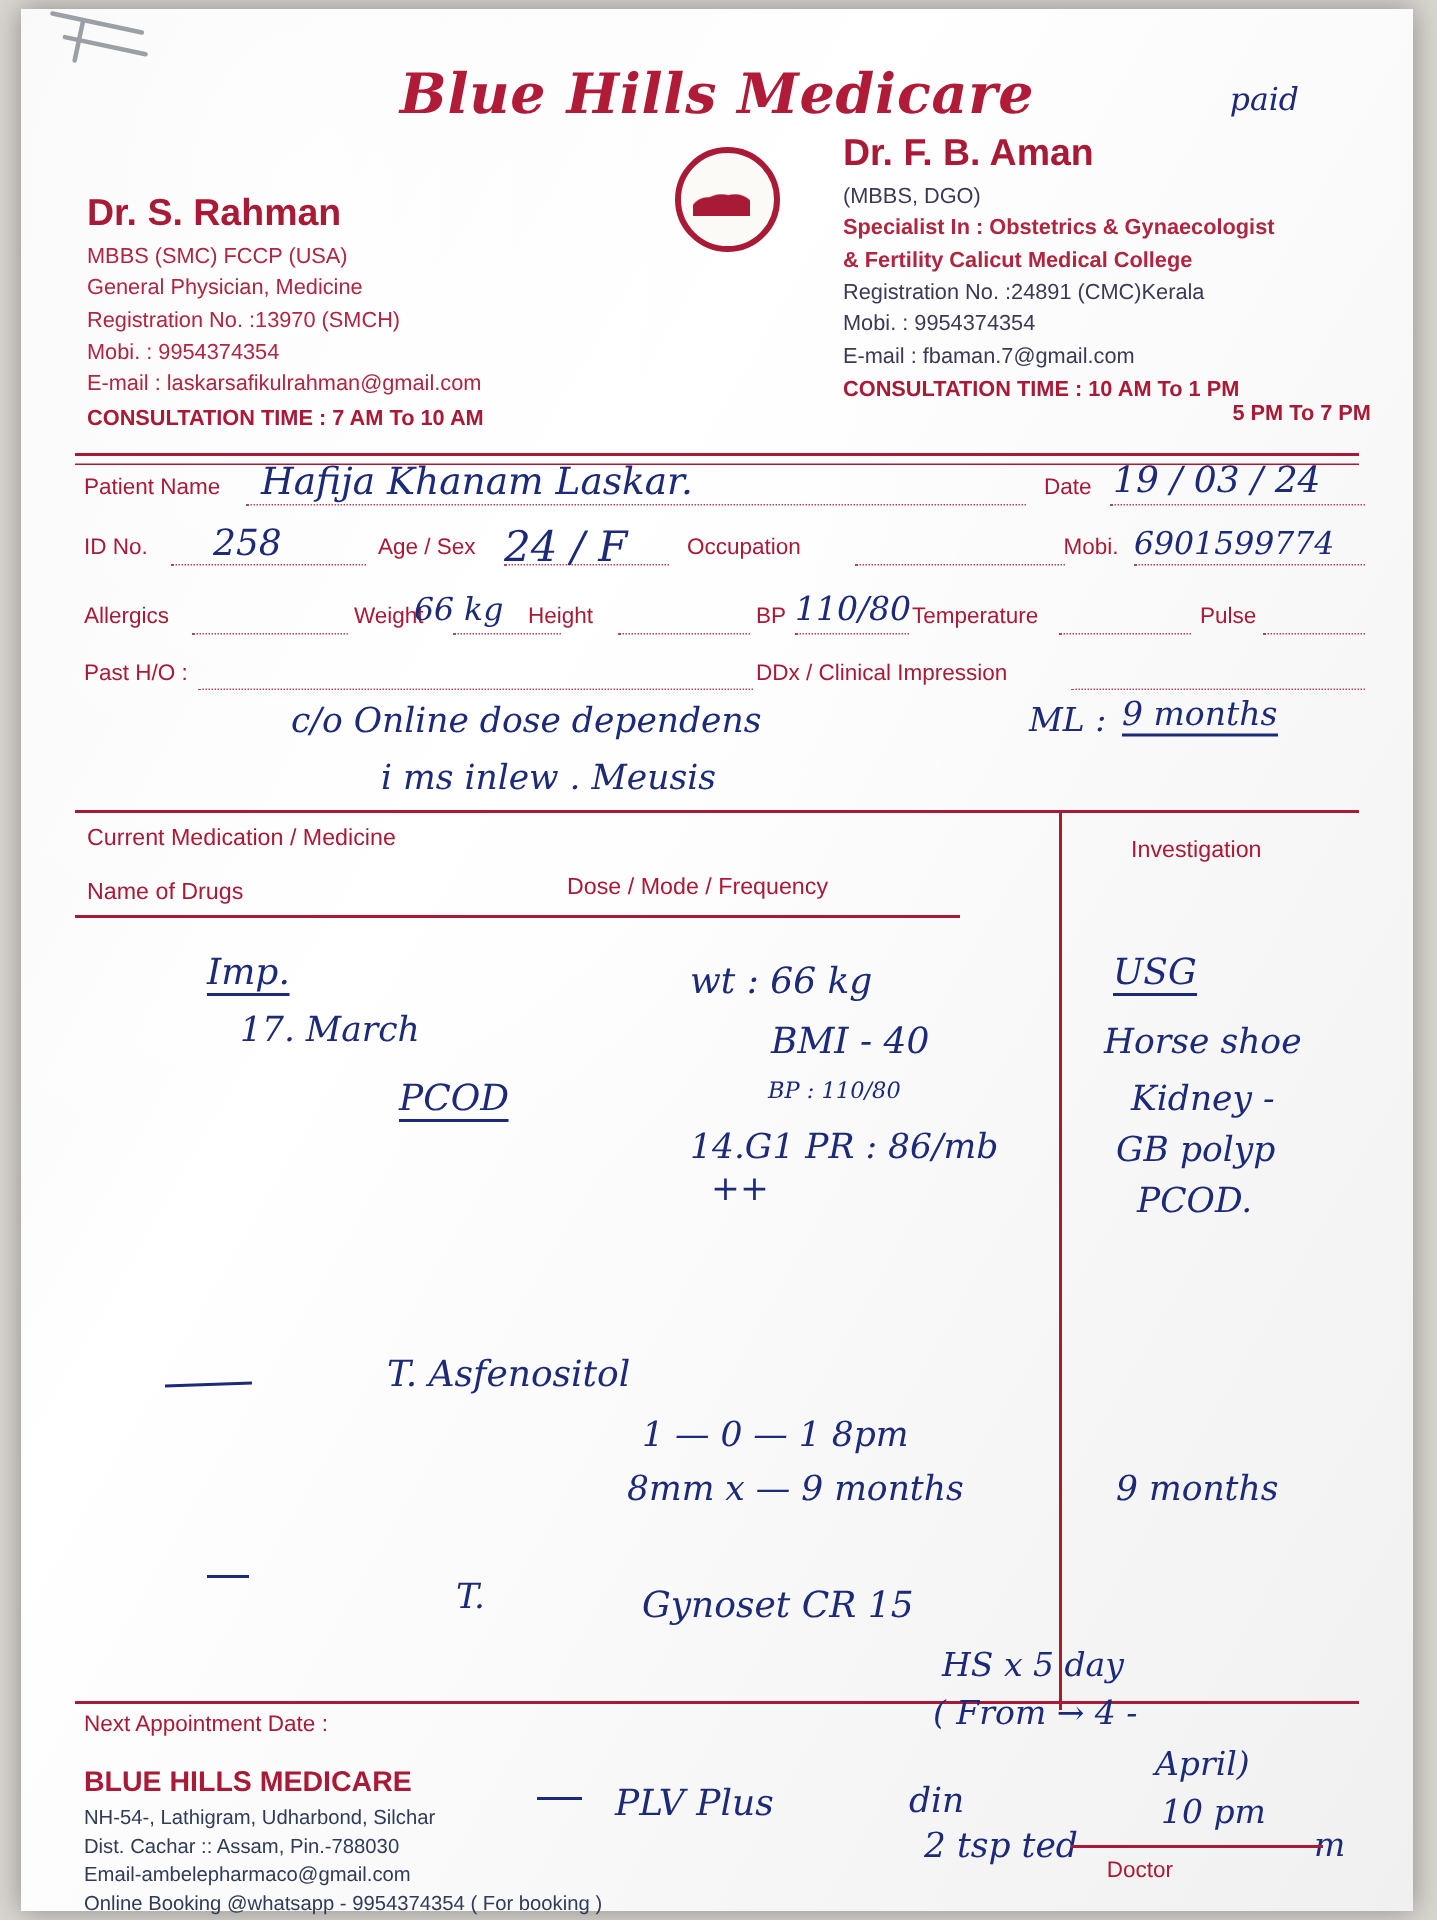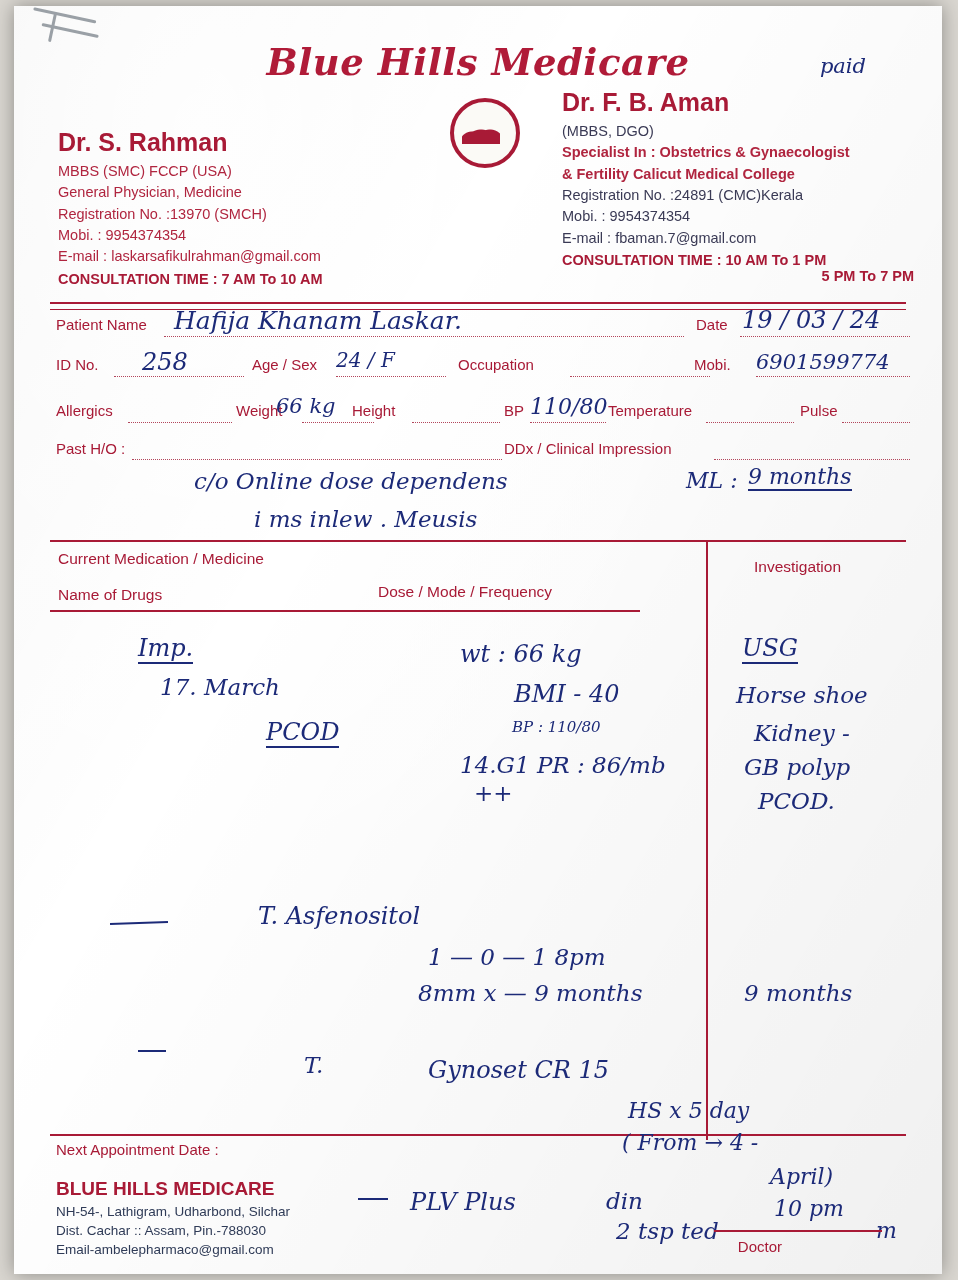--- a/index.html
+++ b/index.html
@@ -226,26 +226,26 @@
     <div class="field" style="left:682px; top:310px;">Date</div>
     <div class="dots" style="left:726px; top:330px; width:170px;"></div>
     <div class="hand" style="position:absolute; left:728px; top:300px; font-size:24px;">19 / 03 / 24</div>
 
     <div class="field" style="left:42px; top:350px;">ID No.</div>
     <div class="dots" style="left:100px; top:370px; width:130px;"></div>
     <div class="hand" style="position:absolute; left:128px; top:342px; font-size:24px;">258</div>
 
     <div class="field" style="left:238px; top:350px;">Age / Sex</div>
     <div class="dots" style="left:322px; top:370px; width:110px;"></div>
-    <div class="hand" style="position:absolute; left:322px; top:342px; font-size:20px;">24 / F</div>
+    <div class="hand" style="position:absolute; left:322px; top:342px; font-size:28px;">24 / F</div>
 
     <div class="field" style="left:444px; top:350px;">Occupation</div>
     <div class="dots" style="left:556px; top:370px; width:140px;"></div>
 
-    <div class="field" style="left:680px; top:350px;">Mobi.</div>
+    <div class="field" style="left:695px; top:350px;">Mobi.</div>
     <div class="dots" style="left:742px; top:370px; width:154px;"></div>
     <div class="hand" style="position:absolute; left:742px; top:344px; font-size:21px;">6901599774</div>
 
     <div class="field" style="left:42px; top:396px;">Allergics</div>
     <div class="dots" style="left:114px; top:416px; width:104px;"></div>
 
     <div class="field" style="left:222px; top:396px;">Weight</div>
     <div class="dots" style="left:288px; top:416px; width:72px;"></div>
     <div class="hand" style="position:absolute; left:262px; top:388px; font-size:21px;">66 kg</div>
 
@@ -316,16 +316,17 @@
     <div class="hand" style="position:absolute; left:592px; top:1182px; font-size:23px;">din</div>
     <div class="hw" style="left:344px; top:1192px; width:30px; border-top:2px solid #1c2a78;"></div>
     <div class="hand" style="position:absolute; left:862px; top:1212px; font-size:22px;">m</div>
 
     <div class="next-appt">Next Appointment Date :</div>
 
     <div class="foot-title">BLUE HILLS MEDICARE</div>
     <div class="foot-line" style="top:1198px;">NH-54-, Lathigram, Udharbond, Silchar</div>
     <div class="foot-line" style="top:1217px;">Dist. Cachar :: Assam, Pin.-788030</div>
     <div class="foot-line" style="top:1236px;">Email-ambelepharmaco@gmail.com</div>
+    <div class="foot-line" style="top:1255px;">Online Booking @whatsapp - 9954374354 ( For booking )</div>
     <div class="doctor-label">Doctor</div>
     <div class="hr" style="top:1224px; left:700px; right:60px;"></div>
   </div>
 </div>
 
 </body></html>

